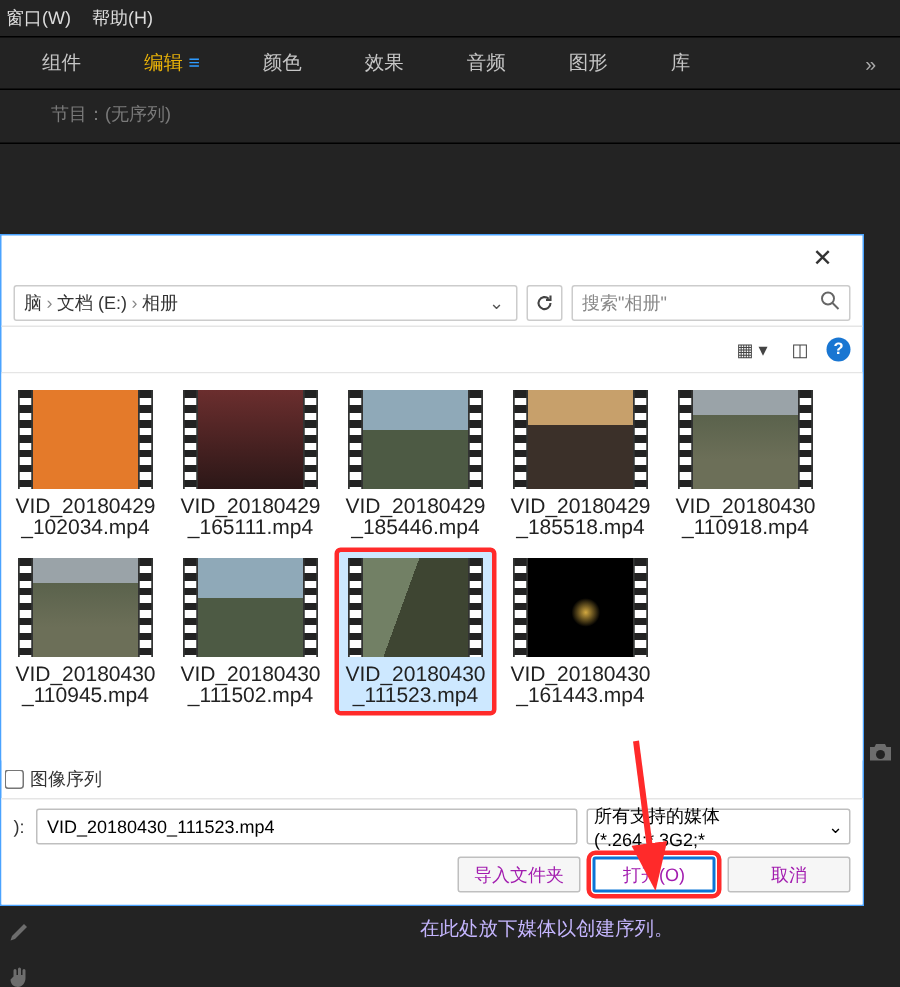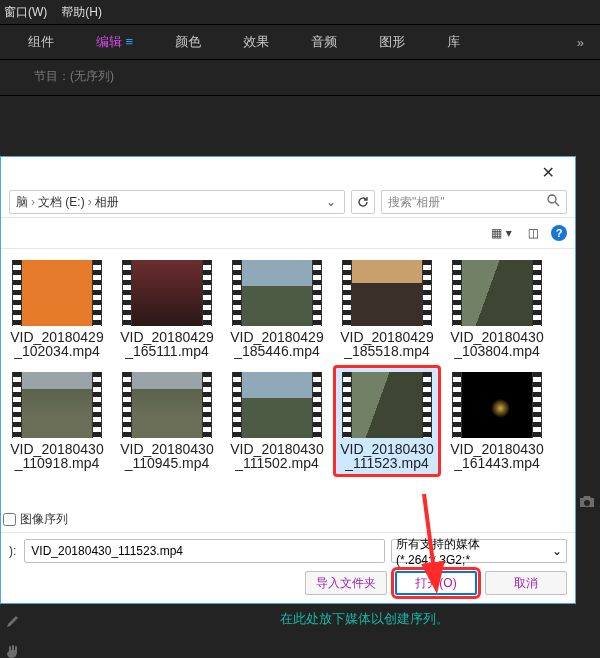--- a/index.html
+++ b/index.html
@@ -28,21 +28,21 @@
     border-top: 1px solid #000;
     border-bottom: 1px solid #000;
     display: flex;
     align-items: center;
     padding-left: 28px;
     gap: 42px;
     color: #c6c6c6;
     font-size: 13px;
   }
   .host-tabs .tab { cursor: default; }
-  .host-tabs .tab.active { color: #d946ef; font-weight: 500; }
+  .host-tabs .tab.active { color: #eab308; font-weight: 500; }
   .host-tabs .tab.active::after { content: "  ≡"; color:#2e9bff; font-weight: normal;}
   .host-tabs .more { margin-left: auto; margin-right: 16px; color:#aaa;}
   .host-subrow {
     color:#7a7a7a;
     font-size:12px;
     padding: 8px 0 0 34px;
   }
   .host-panel-sep {
     border-top:1px solid #000;
     margin-top:10px;
@@ -59,21 +59,21 @@
     top:612px;
     color:#6d6d6d;
     display:flex;
     flex-direction:column;
     gap:10px;
   }
   .host-hint {
     position:absolute;
     left:280px;
     top:610px;
-    color:#14b8a6;
+    color:#c4b5fd;
     font-size:13px;
   }
 
   
   .dialog {
     position: absolute;
     left: 0;
     top: 156px;
     width: 576px;   
     height: 448px;
@@ -423,28 +423,20 @@
           <div class="thumb">
             <div class="filmL"></div>
             <div class="img sunset"></div>
             <div class="filmR"></div>
           </div>
           <div class="file-label">VID_20180429_185518.mp4</div>
         </div>
         <div class="file-item">
           <div class="thumb">
             <div class="filmL"></div>
-            <div class="img cliff"></div>
-            <div class="filmR"></div>
-          </div>
-          <div class="file-label">VID_20180430_103804.mp4</div>
-        </div>
-        <div class="file-item">
-          <div class="thumb">
-            <div class="filmL"></div>
             <div class="img rock"></div>
             <div class="filmR"></div>
           </div>
           <div class="file-label">VID_20180430_110918.mp4</div>
         </div>
         <div class="file-item">
           <div class="thumb">
             <div class="filmL"></div>
             <div class="img rock"></div>
             <div class="filmR"></div>

